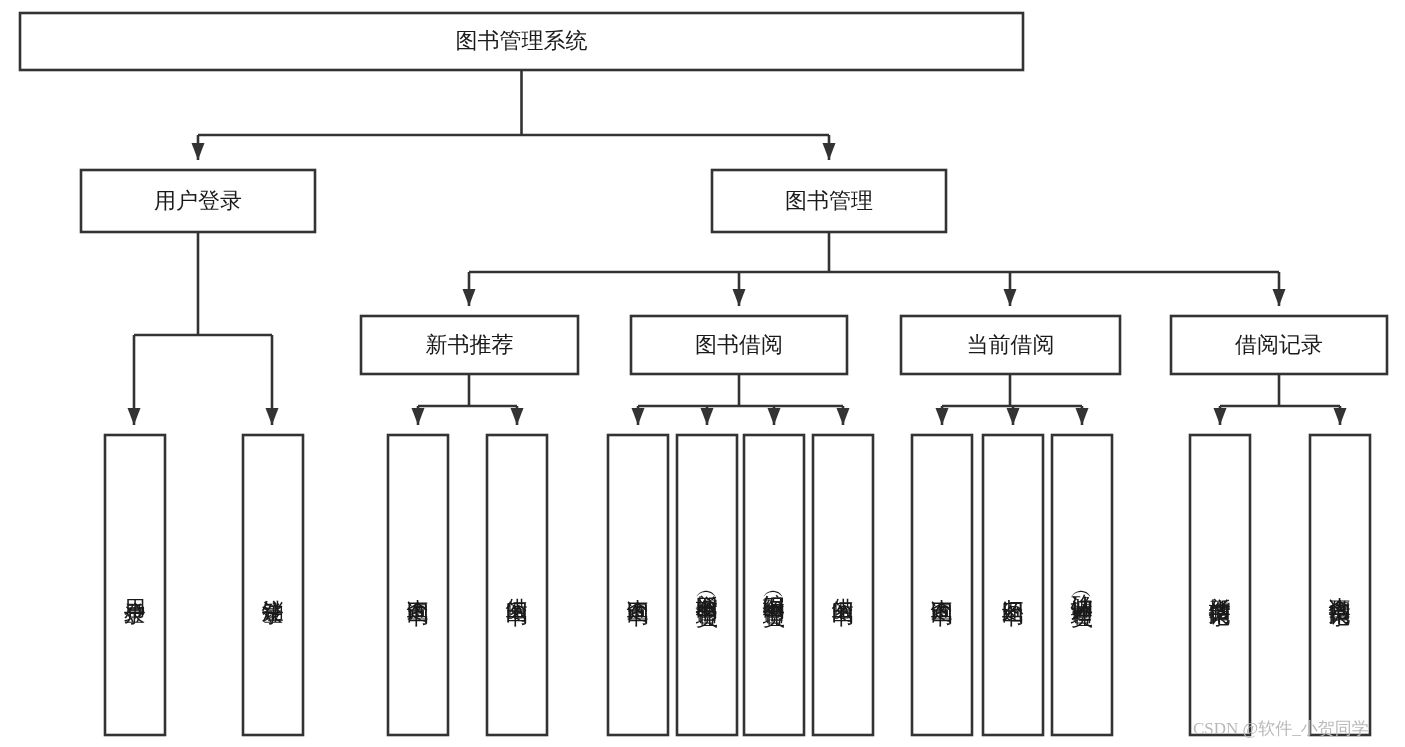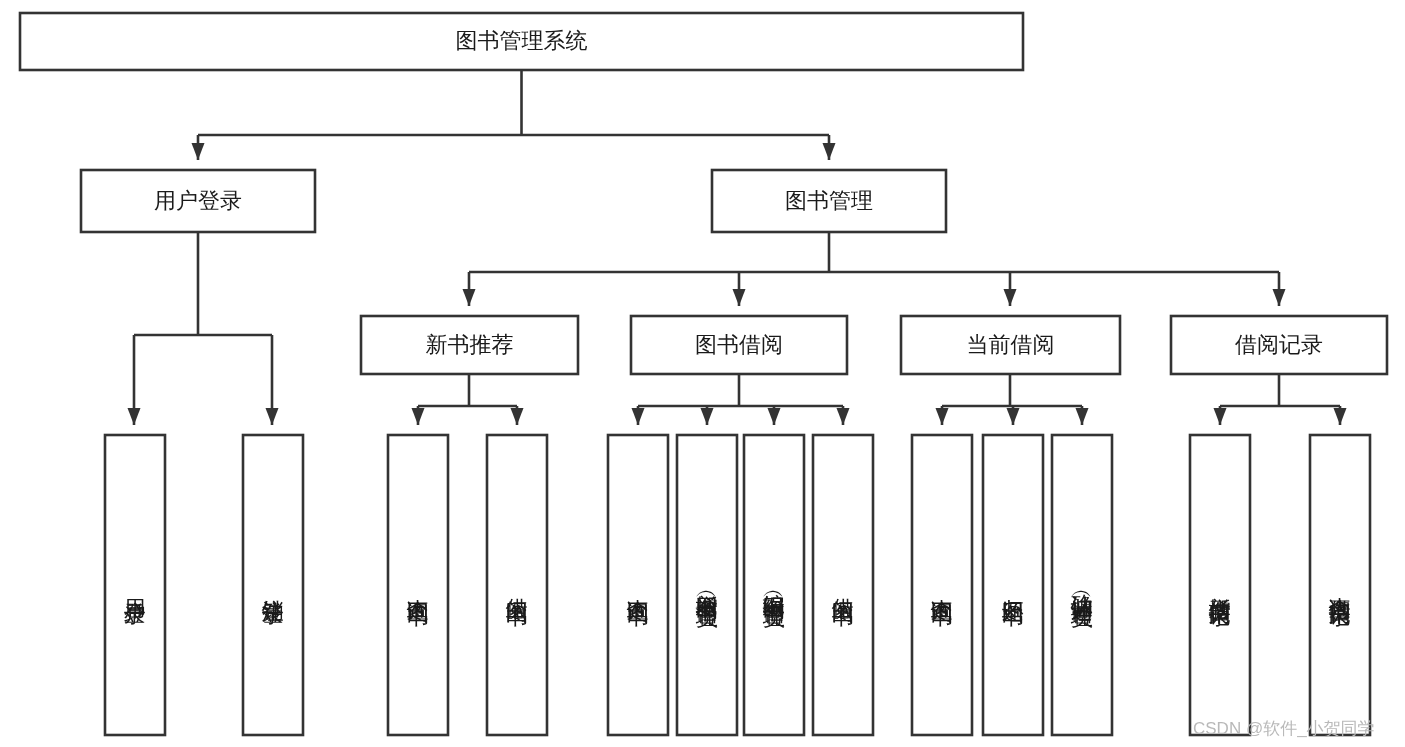--- a/index.html
+++ b/index.html
@@ -56,21 +56,21 @@
     font-family: "Liberation Sans", "DejaVu Sans", sans-serif;
     font-size: 22px;
     line-height: 1.16;
     color: #1a1a1a;
     letter-spacing: 2px;
     white-space: nowrap;
     text-align: center;
   }
   .watermark {
     position: absolute;
-    font-family: Liberation Sans, sans-serif;
+    font-family: Liberation Serif, serif;
     font-size: 17px;
     color: #b9b9b9;
     white-space: nowrap;
   }
 </style>
 </head>
 <body>
 
 <div id="diagram-root">
 

